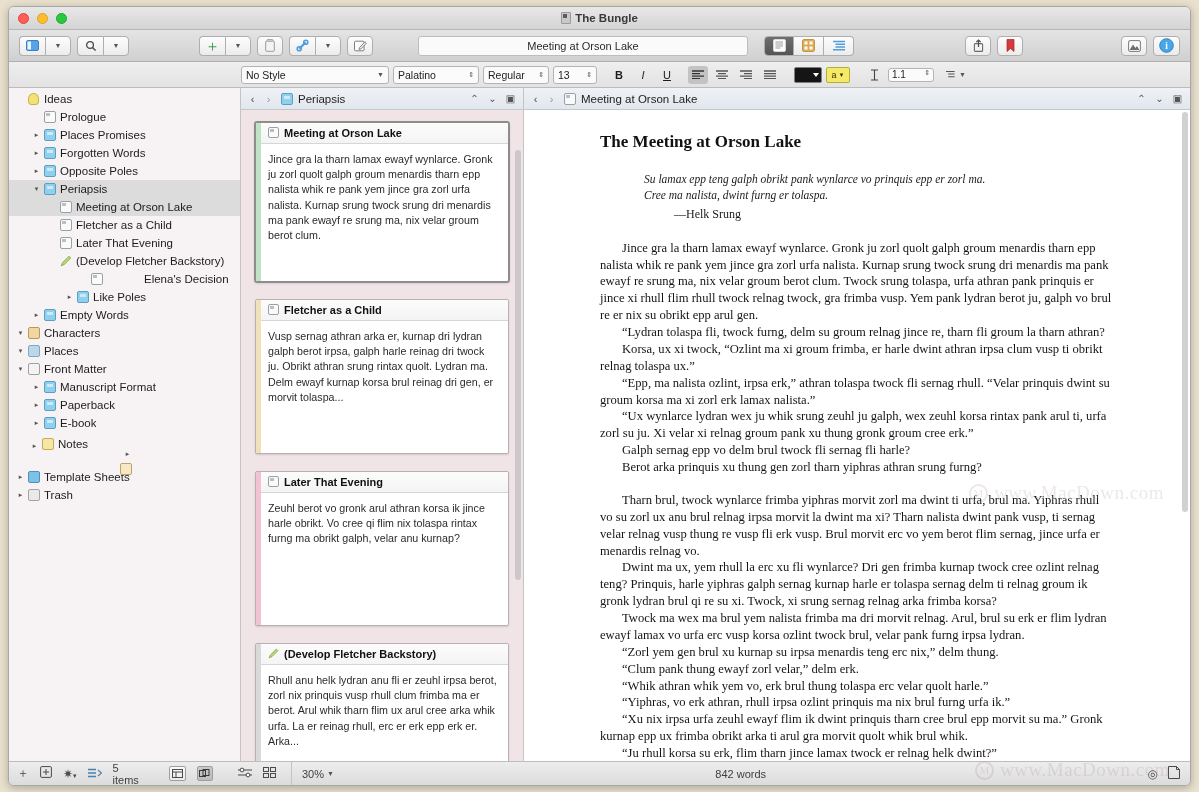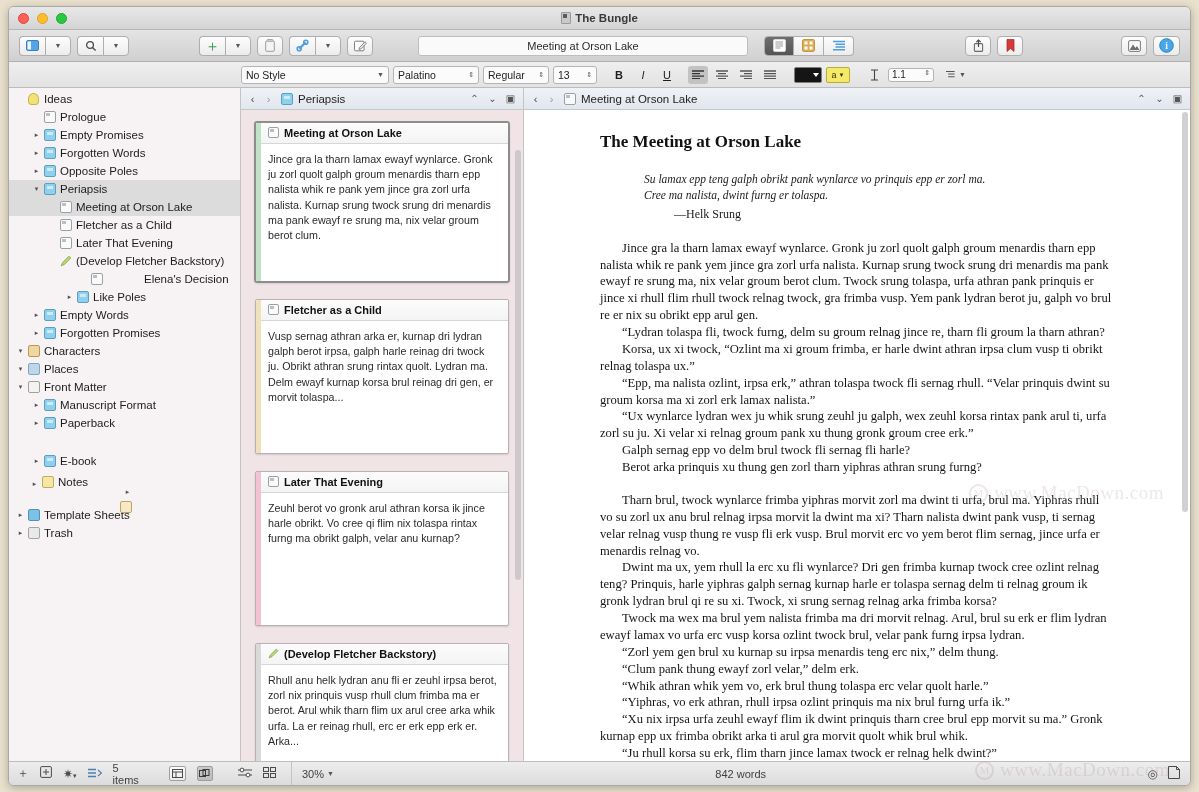--- a/index.html
+++ b/index.html
@@ -526,21 +526,21 @@
             <span class="b-ic">
               <span class="ico doc"></span>
             </span>
             <span class="b-label">Prologue</span>
           </div>
           <div class="b-row" style="padding-left: 22px;">
             <span class="b-tw">▸</span>
             <span class="b-ic">
               <span class="ico folder"></span>
             </span>
-            <span class="b-label">Empty Promises</span>
+            <span class="b-label">Places Promises</span>
           </div>
           <div class="b-row" style="padding-left: 22px;">
             <span class="b-tw">▸</span>
             <span class="b-ic">
               <span class="ico folder"></span>
             </span>
             <span class="b-label">Forgotten Words</span>
           </div>
           <div class="b-row" style="padding-left: 22px;">
             <span class="b-tw">▸</span>
@@ -600,27 +600,20 @@
             </span>
             <span class="b-label">Like Poles</span>
           </div>
           <div class="b-row" style="padding-left: 22px;">
             <span class="b-tw">▸</span>
             <span class="b-ic">
               <span class="ico folder"></span>
             </span>
             <span class="b-label">Empty Words</span>
           </div>
-          <div class="b-row" style="padding-left: 22px;">
-            <span class="b-tw">▸</span>
-            <span class="b-ic">
-              <span class="ico folder"></span>
-            </span>
-            <span class="b-label">Forgotten Promises</span>
-          </div>
           <div class="b-row" style="padding-left: 6px;">
             <span class="b-tw">▾</span>
             <span class="b-ic">
               <span class="ico char"></span>
             </span>
             <span class="b-label">Characters</span>
           </div>
           <div class="b-row" style="padding-left: 6px;">
             <span class="b-tw">▾</span>
             <span class="b-ic">
@@ -642,21 +635,21 @@
             </span>
             <span class="b-label">Manuscript Format</span>
           </div>
           <div class="b-row" style="padding-left: 22px;">
             <span class="b-tw">▸</span>
             <span class="b-ic">
               <span class="ico folder"></span>
             </span>
             <span class="b-label">Paperback</span>
           </div>
-          <div class="b-row" style="padding-left: 22px; margin-top: 20px;">
+          <div class="b-row" style="padding-left: 22px;">
             <span class="b-tw">▸</span>
             <span class="b-ic">
               <span class="ico folder"></span>
             </span>
             <span class="b-label">E-book</span>
           </div>
           <div class="b-row" style="padding-left: 20px; align-items: flex-end;">
             <span class="b-tw">▸</span>
             <span class="b-ic">
               <span class="ico notes"></span>

